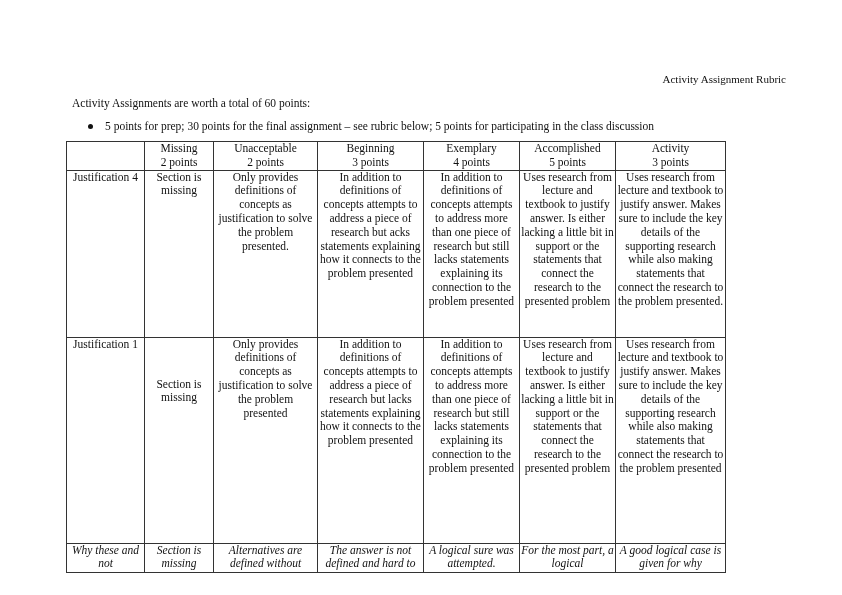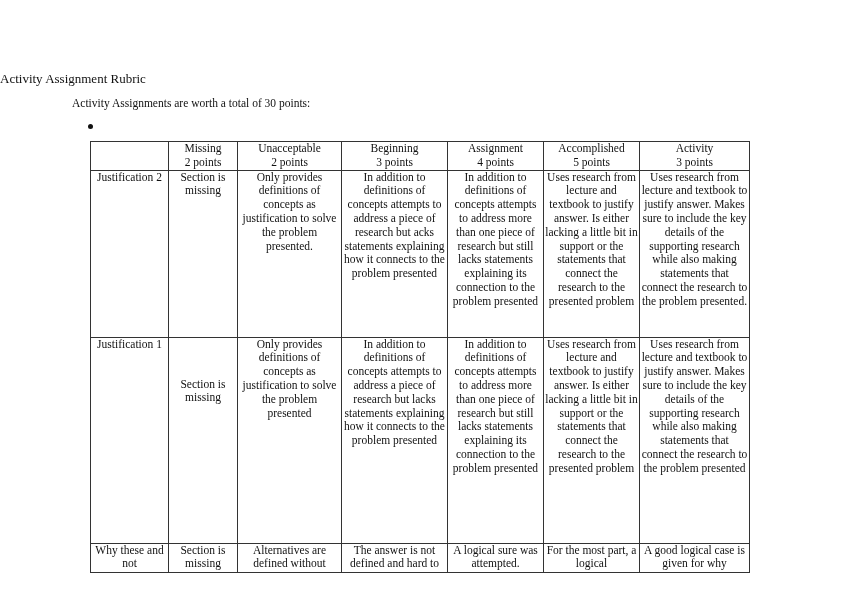--- a/index.html
+++ b/index.html
@@ -3,100 +3,100 @@
 <meta charset="utf-8">
 <style>
   html, body { margin: 0; padding: 0; background: #ffffff; }
   body {
     width: 842px; height: 595px; overflow: hidden; position: relative;
     font-family: "Liberation Serif", "DejaVu Serif", serif;
     color: #111111;
   }
   .title {
     position: absolute; top: 72px; left: 0; width: 786px;
-    text-align: left; font-size: 13px; line-height: 14px;
+    text-align: right; font-size: 11px; line-height: 14px;
   }
   .intro {
     position: absolute; top: 96px; left: 72px;
     font-size: 11.5px; line-height: 14px;
   }
   .bullet-line {
     position: absolute; top: 119px; left: 88px;
     font-size: 11.5px; line-height: 14px; white-space: nowrap;
   }
   .bullet-dot {
     display: inline-block; width: 5px; height: 5px; border-radius: 50%;
     background: #111; margin-right: 12px; vertical-align: middle; position: relative; top: -1px;
   }
   table.rubric {
     position: absolute; top: 141px; left: 66px;
     border-collapse: collapse;
-    font-size: 11.5px; line-height: 13.8px; margin-left: 24px;
+    font-size: 11.5px; line-height: 13.8px;
   }
   table.rubric td, table.rubric th {
     border: 1px solid #333;
     text-align: center;
     padding: 0 1px;
     font-weight: normal;
     vertical-align: top;
   }
   .c0 { width: 75px; }
   .c1 { width: 66px; }
   .c2 { width: 101px; }
   .c3 { width: 103px; }
   .c4 { width: 93px; }
   .c5 { width: 93px; }
   .c6 { width: 107px; }
   tr.head td { height: 26px; }
   tr.r1 td { height: 166px; }
   tr.r2 td { height: 165px; }
   tr.r3 td { height: 28px; }
   td.mid { vertical-align: middle; }
-  .clip { height: 28px; overflow: hidden; }
+  .clip { height: 28px; overflow: hidden; font-style: italic; }
 </style>
 </head>
 <body>
 
 <div class="title">Activity Assignment Rubric</div>
-<div class="intro">Activity Assignments are worth a total of 30 points:</div>
+<div class="intro">Activity Assignments are worth a total of 60 points:</div>
 <div class="bullet-line">
-  <span class="bullet-dot"></span>
+  <span class="bullet-dot"></span><span>5 points for prep; 30 points for the final assignment – see rubric below; 5 points for participating in the class discussion</span>
 </div>
 
 <table class="rubric">
   <tbody>
       <tr class="head">
     <td class="c0"></td>
     <td class="c1">
           <div>Missing</div>
           <div>2 points</div>
         </td>
     <td class="c2">
           <div>Unacceptable</div>
           <div>2 points</div>
         </td>
     <td class="c3">
           <div>Beginning</div>
           <div>3 points</div>
         </td>
     <td class="c4">
-          <div>Assignment</div>
+          <div>Exemplary</div>
           <div>4 points</div>
         </td>
     <td class="c5">
           <div>Accomplished</div>
           <div>5 points</div>
         </td>
     <td class="c6">
           <div>Activity</div>
           <div>3 points</div>
         </td>
   </tr>
   <tr class="r1">
-    <td class="c0">Justification 2</td>
+    <td class="c0">Justification 4</td>
     <td class="c1 mid">Section is missing</td>
     <td class="c2">Only provides definitions of concepts as justification to solve the problem presented.</td>
     <td class="c3">In addition to definitions of concepts attempts to address a piece of research but acks statements explaining how it connects to the problem presented</td>
     <td class="c4">In addition to definitions of concepts attempts to address more than one piece of research but still lacks statements explaining its connection to the problem presented</td>
     <td class="c5">Uses research from lecture and textbook to justify answer. Is either lacking a little bit in support or the statements that connect the research to the presented problem</td>
     <td class="c6">Uses research from lecture and textbook to justify answer. Makes sure to include the key details of the supporting research while also making statements that connect the research to the problem presented.</td>
   </tr>
   <tr class="r2">
     <td class="c0">Justification 1</td>
     <td class="c1 mid" style="vertical-align:top;padding-top:40px;">Section is missing</td>

